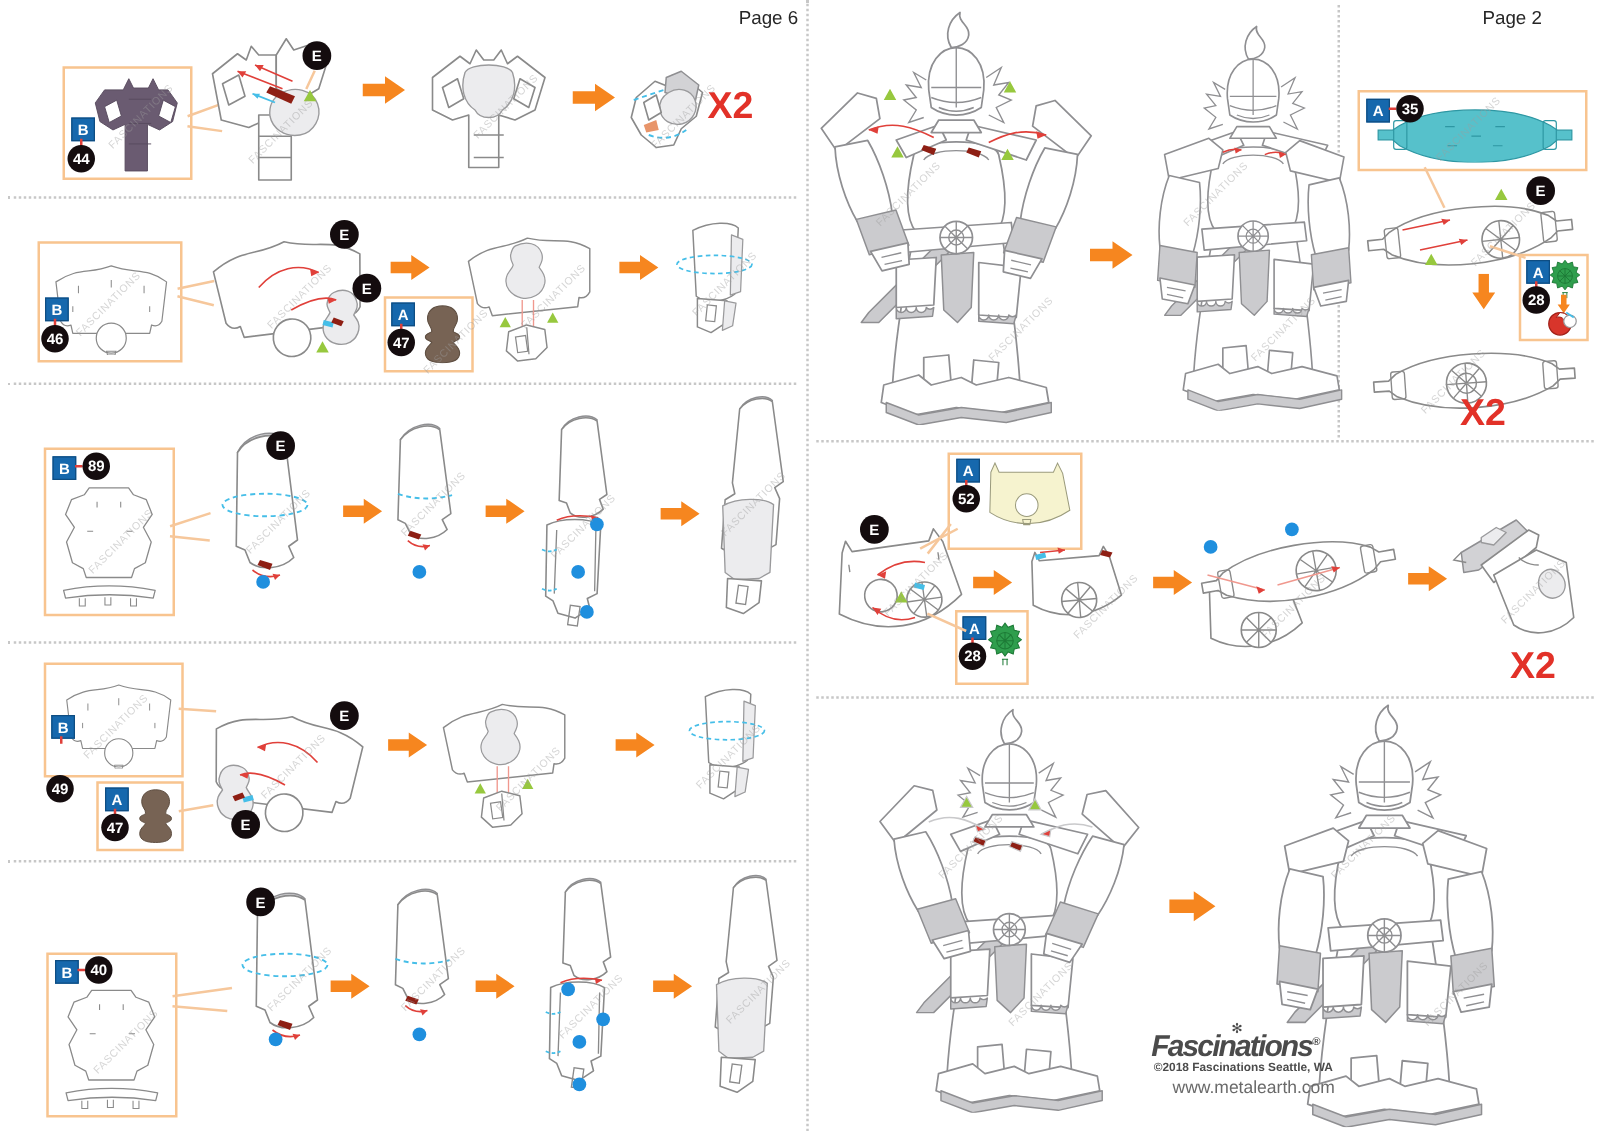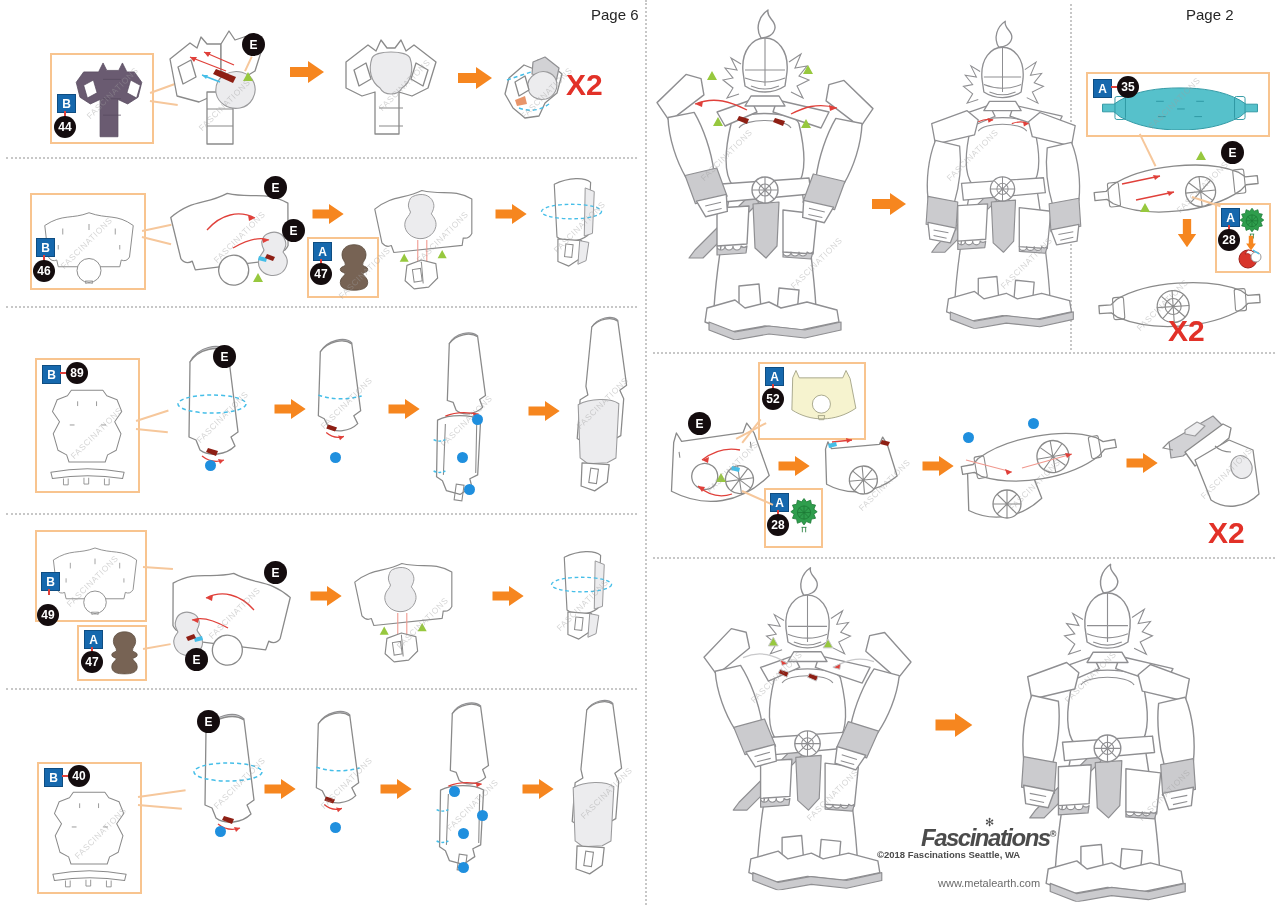--- a/index.html
+++ b/index.html
@@ -36,21 +36,21 @@
   .sh{fill:#d2d2d5;stroke:#8f8f92;stroke-width:1.2;stroke-linejoin:round;}
   .sh2{fill:#ececee;stroke:#9a9a9c;stroke-width:1.1;stroke-linejoin:round;}
   .kln{fill:#fff;stroke:#8f8f92;stroke-width:1.4;stroke-linejoin:round;}
   .ksh{fill:#cbcbce;stroke:#8f8f92;stroke-width:1.2;stroke-linejoin:round;}
   .nf2{fill:none;stroke:#8f8f92;stroke-width:1.1;}
   .faint path,.faint circle,.faint line,.faint rect{stroke:#c9c9cb !important;}
   .logo-brand{position:absolute;font-weight:bold;font-style:italic;font-size:24px;color:#4b4b4b;letter-spacing:-1.5px;}
   .logo-reg{font-size:9px;vertical-align:super;font-style:normal;}
   .logo-spark{position:absolute;font-size:11px;color:#4b4b4b;font-style:normal;}
   .logo-copy{position:absolute;font-size:9.5px;font-weight:bold;color:#4b4b4b;}
-  .logo-web{position:absolute;font-size:11px;color:#6a6a6a;margin-top:16px;}
+  .logo-web{position:absolute;font-size:14px;color:#6a6a6a;}
 </style>
 </head>
 <body>
 
 <div id="sheet">
 
   <svg width="0" height="0" class="abs" aria-hidden="true">
     <defs>
       <symbol id="sym-a47" viewBox="0 0 44 56">
         <path fill="#776354" stroke="#5f4f42" stroke-width="1" d="M22 2 c9 0 14 5 14 12 c0 6 -4 7 -4 12 c3 2 6 2 6 5 c0 3 -4 3 -6 5 c2 3 6 5 6 10 c0 7 -7 9 -16 9 c-9 0 -16 -2 -16 -9 c0 -5 4 -7 6 -10 c-2 -2 -6 -2 -6 -5 c0 -3 3 -3 6 -5 c0 -5 -4 -6 -4 -12 c0 -7 5 -12 14 -12 z"></path>
@@ -335,21 +335,21 @@
       <use href="#sym-leg-fin"></use>
     </svg>
 
   <div class="callout" style="left:35px;top:530px;width:108px;height:88px;">
     <svg class="abs" style="left:12px;top:4px;" width="92" height="79" viewBox="0 0 130 112">
         <use href="#sym-chest-flat"></use>
       </svg>
   </div>
   <div class="plabel" style="left:41px;top:572px;">B</div>
   <div class="tickv" style="left:48px;top:589px;"></div>
-  <div class="nbadge" style="left:37px;top:604px;">49</div>
+  <div class="nbadge" style="left:37px;top:620px;">49</div>
   <div class="conn" style="left:143px;top:566px;width:30px;transform:rotate(4deg);"></div>
 
   <div class="callout" style="left:77px;top:625px;width:66px;height:52px;">
     <svg class="abs" style="left:28px;top:3px;" width="35" height="45" viewBox="0 0 44 56">
         <use href="#sym-a47"></use>
       </svg>
   </div>
   <div class="plabel" style="left:84px;top:630px;">A</div>
   <div class="tickv" style="left:91px;top:647px;"></div>
   <div class="nbadge" style="left:81px;top:651px;">47</div>
@@ -633,21 +633,21 @@
         <use href="#k-arm" width="64" height="150"></use>
       </g>
     <g transform="translate(198,94) scale(-1,1)">
         <use href="#k-arm" width="64" height="150"></use>
       </g>
   </svg>
 
   <div>
     <span class="logo-spark" style="left:985px;top:816px;">✻</span>
     <div class="logo-brand" style="left:921px;top:824px;"><span>Fascinations</span><span class="logo-reg">®</span></div>
-    <div class="logo-copy" style="left:877px;top:849px;">©2018 Fascinations Seattle, WA</div>
+    <div class="logo-copy" style="left:923px;top:849px;">©2018 Fascinations Seattle, WA</div>
     <div class="logo-web" style="left:938px;top:861px;">www.metalearth.com</div>
   </div>
 
   <span class="wm" style="left:78px;top:88px;">FASCINATIONS</span>
   <span class="wm" style="left:190px;top:100px;">FASCINATIONS</span>
   <span class="wm" style="left:370px;top:80px;">FASCINATIONS</span>
   <span class="wm" style="left:512px;top:88px;">FASCINATIONS</span>
   <span class="wm" style="left:52px;top:238px;">FASCINATIONS</span>
   <span class="wm" style="left:205px;top:232px;">FASCINATIONS</span>
   <span class="wm" style="left:330px;top:268px;">FASCINATIONS</span>

